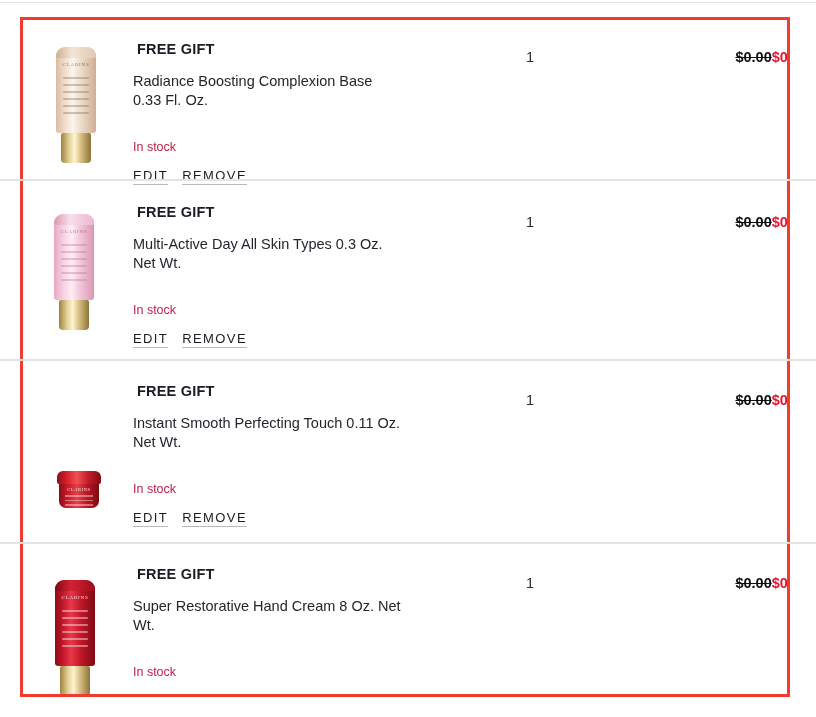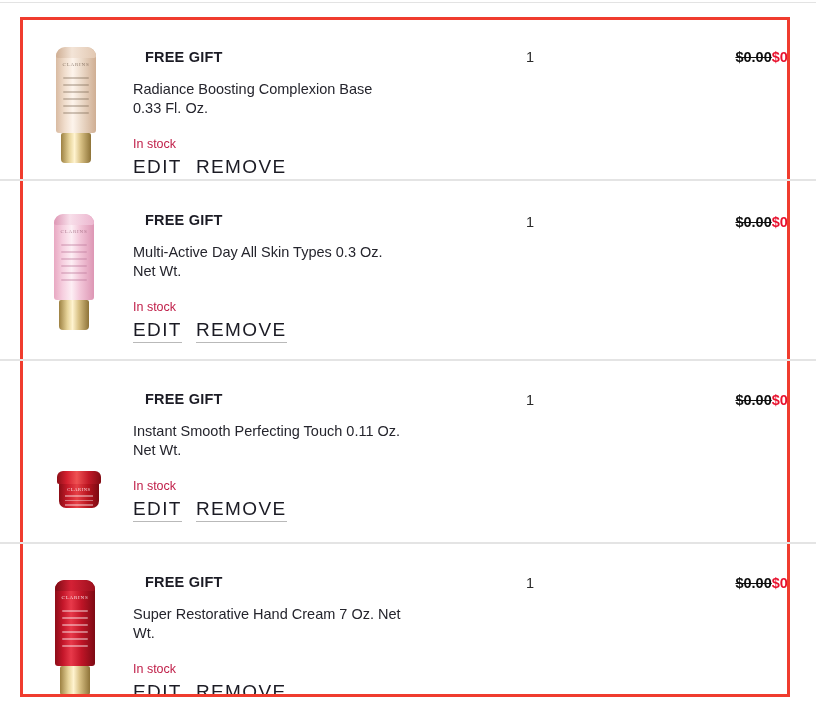--- a/index.html
+++ b/index.html
@@ -99,38 +99,38 @@
   }
   .price-new {
     color: #e8112d;
   }
 
   .gift-label {
     font-size: 14.5px;
     font-weight: bold;
     color: #1b1b24;
     letter-spacing: 0.2px;
-    margin: 12px;
+    margin: 4px;
   }
   .product-name {
     font-size: 14.5px;
     font-weight: normal;
     color: #25252d;
     line-height: 19px;
     margin: 15px 17px 0 0;
     width: 270px;
   }
   .stock-status {
     font-size: 12.5px;
     color: #c0204a;
-    margin: 19px 0 0 0;
+    margin: 30px 0 0 0;
   }
   .actions {
-    margin: 5px 0 0 0;
-    font-size: 19px;
+    margin: 14px 0 0 0;
+    font-size: 13px;
     letter-spacing: 1.4px;
     color: #1b1b24;
   }
   .action-link {
     color: #1b1b24;
     text-decoration: none;
     border-bottom: 1px solid #b9b9b9;
     padding-bottom: 1px;
     cursor: pointer;
     display: inline-block;
@@ -375,21 +375,21 @@
               <i></i>
               <i></i>
               <i></i>
             </div>
         </div>
         <div class="tube-cap"></div>
       </div>
     </div>
     <div class="info-cell">
       <p class="gift-label">FREE GIFT</p>
-      <p class="product-name">Super Restorative Hand Cream 7 Oz. Net Wt.</p>
+      <p class="product-name">Super Restorative Hand Cream 8 Oz. Net Wt.</p>
       <p class="stock-status">In stock</p>
       <div class="actions">
         <a class="action-link">EDIT</a><span class="action-gap"></span><a class="action-link">REMOVE</a>
       </div>
     </div>
     <div class="qty-cell" style="top:13px;">1</div>
     <div class="price-cell" style="top:13px;">
       <span class="price-old">$0.00</span><span class="price-new">$0.00</span>
     </div>
   </div>

